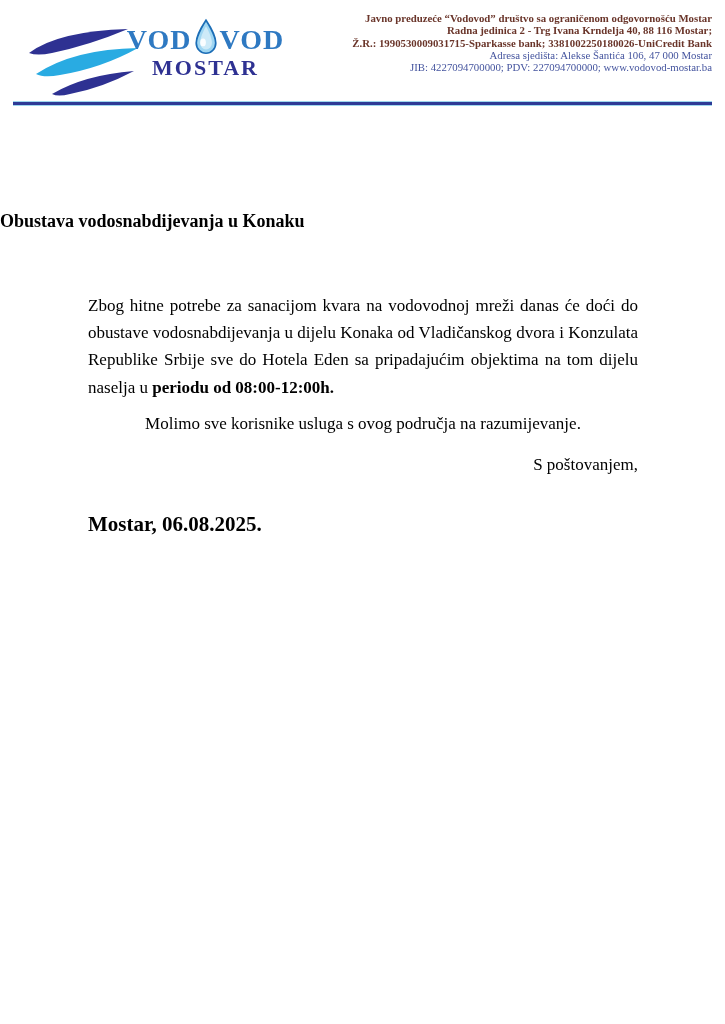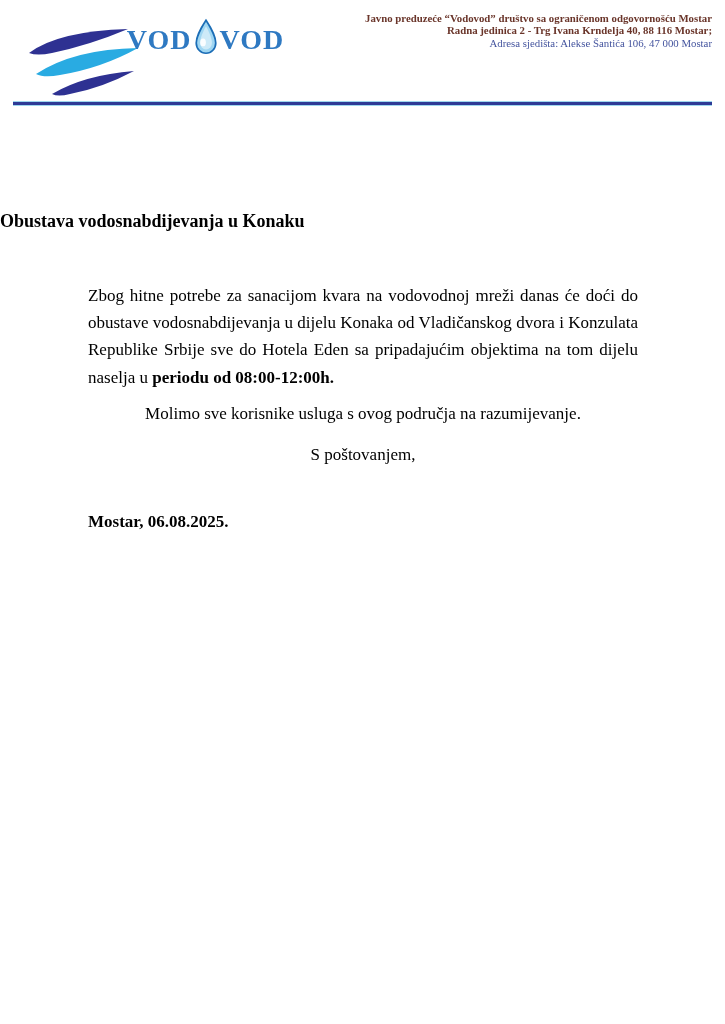--- a/index.html
+++ b/index.html
@@ -47,27 +47,28 @@
 
   
   .title{
     position:absolute;top:211px;left:0;width:100%;
     font-weight:bold;font-size:18px;color:#000;
   }
   .para{
     position:absolute;left:88px;width:550px;
     font-size:17px;line-height:27.2px;color:#000;
     text-align:justify;
+    margin-top:10px;
   }
   .p1{top:282px;}
   .p2{top:400px;text-align:center;}
-  .closing{top:441px;text-align:center;}
+  .closing{top:441px;text-align:right;}
   .sig-row{
     position:absolute;top:512px;left:88px;width:550px;height:22px;
-    font-size:17px;font-weight:bold;color:#000;
+    font-size:21px;font-weight:bold;color:#000;
   }
   .sig-place{position:absolute;left:0;top:0;}
   .sig-org{position:absolute;left:337px;top:0;}
   .bold{font-weight:bold;}
 </style>
 </head>
 <body>
 
 <div class="page">
 
@@ -80,27 +81,30 @@
     <div class="logo-textcol">
       <div class="logo-word">
         <span>VOD</span>
         <svg class="logo-drop" viewBox="0 0 24 34">
           <path d="M12,1.5 C12,1.5 3,15 3,22.5 a9,9.5 0 0 0 18,0 C21,15 12,1.5 12,1.5 Z" fill="#9fd6f2" stroke="#1b6db6" stroke-width="1.6"></path>
           <path d="M12,7 C12,7 6.5,16.5 6.5,22.5 a5.5,6 0 0 0 11,0 C17.5,16.5 12,7 12,7 Z" fill="#cdeaf8"></path>
           <ellipse cx="9.3" cy="22" rx="2.6" ry="3.6" fill="#ffffff" opacity="0.9"></ellipse>
         </svg>
         <span>VOD</span>
       </div>
+      <div class="logo-city">MOSTAR</div>
     </div>
   </div>
 
   <div class="lh">
     <div class="co">Javno preduzeće “Vodovod” društvo sa ograničenom odgovornošću Mostar</div>
     <div class="co">Radna jedinica 2 - Trg Ivana Krndelja 40, 88 116 Mostar;</div>
+    <div class="co">Ž.R.: 1990530009031715-Sparkasse bank; 3381002250180026-UniCredit Bank</div>
     <div class="info">Adresa sjedišta: Alekse Šantića 106, 47 000 Mostar</div>
+    <div class="info">JIB: 4227094700000; PDV: 227094700000; www.vodovod-mostar.ba</div>
   </div>
 
   <div class="rule"></div>
 
   <div class="title">Obustava vodosnabdijevanja u Konaku</div>
 
   <div class="para p1"><span>Zbog hitne potrebe za sanacijom kvara na vodovodnoj mreži danas će doći do obustave vodosnabdijevanja u dijelu Konaka od Vladičanskog dvora i Konzulata Republike Srbije sve do Hotela Eden sa pripadajućim objektima na tom dijelu naselja u </span><span class="bold">periodu od 08:00-12:00h.</span></div>
 
   <div class="para p2">Molimo sve korisnike usluga s ovog područja na razumijevanje.</div>
 

